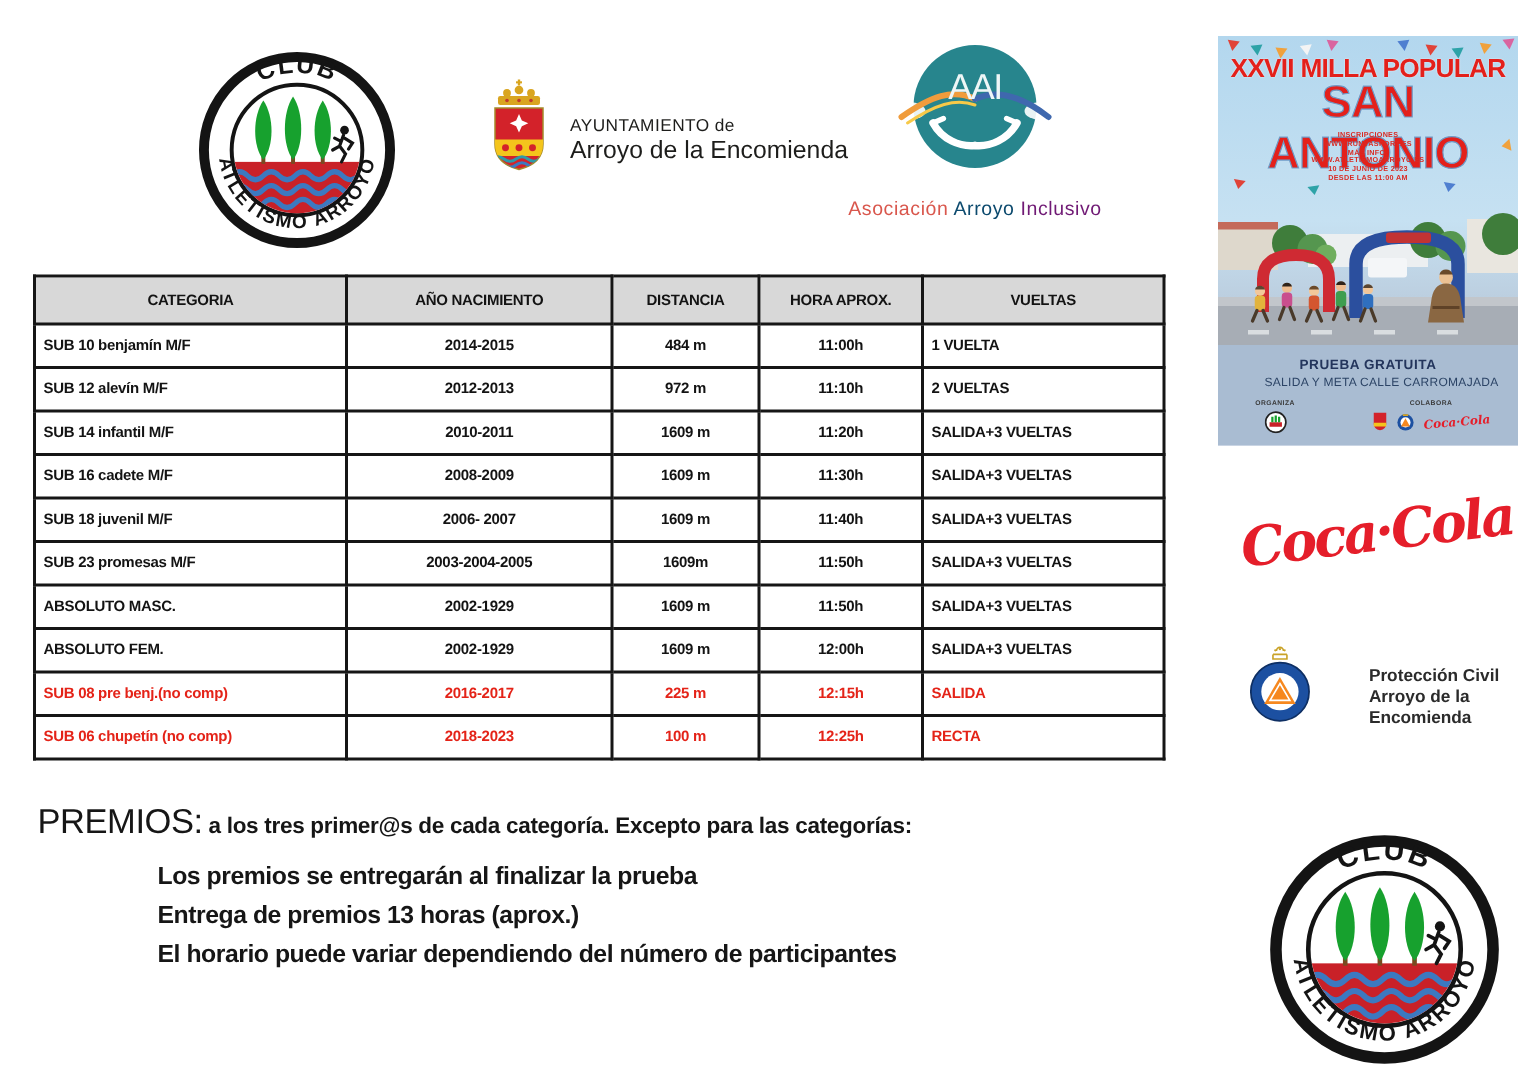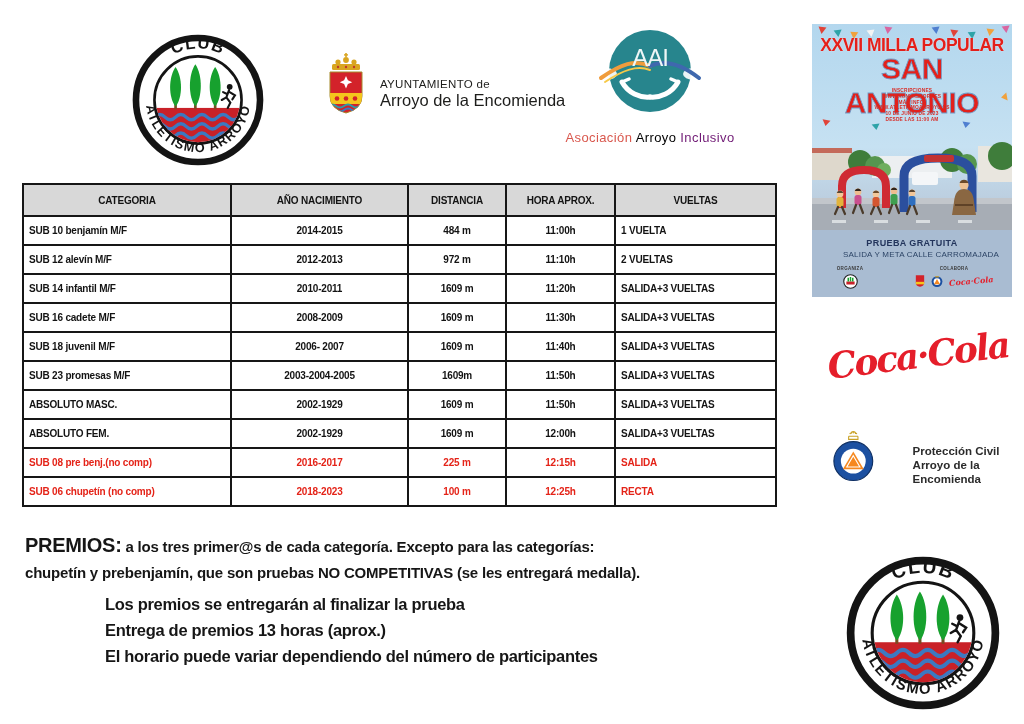--- a/index.html
+++ b/index.html
@@ -13,21 +13,21 @@
 
   .ayto{position:absolute;left:322px;top:52px;display:flex;align-items:center;}
   .ayto svg{width:48px;height:70px;}
   .ayto-text{margin-left:10px;margin-top:14px;}
   .ayto-line1{font-size:11.5px;color:#1d1d1b;letter-spacing:.3px;}
   .ayto-line2{font-size:16.5px;color:#1d1d1b;margin-top:1px;}
 
   .aai{position:absolute;left:540px;top:22px;width:220px;text-align:center;}
   .aai svg{width:110px;height:104px;}
   .aai-caption{font-size:13px;letter-spacing:.4px;margin-top:0px;}
-  .aai-w1{color:#d9574d;} .aai-w2{color:#000000;} .aai-w3{color:#701a75;}
+  .aai-w1{color:#d9574d;} .aai-w2{color:#0c4a6e;} .aai-w3{color:#701a75;}
 
   
   .poster{position:absolute;left:812px;top:24px;width:200px;height:273px;overflow:hidden;
           background:linear-gradient(#b3d7ee 0%,#c6e1f2 45%,#b9c9da 70%,#a9bcd2 100%);}
   .flag{position:absolute;width:0;height:0;border-left:4px solid transparent;border-right:4px solid transparent;}
   .poster-title1{position:absolute;top:11px;width:100%;text-align:center;font-size:17.5px;font-weight:bold;
           color:#e3201b;letter-spacing:-.5px;text-shadow:0 0 1px #fff;}
   .poster-title2{position:absolute;top:28px;width:100%;text-align:center;font-size:30px;font-weight:bold;
           color:#e3201b;letter-spacing:-.5px;-webkit-text-stroke:.8px #6d9cc9;text-shadow:0 0 1px #fff;}
   .poster-info{position:absolute;top:64px;width:100%;text-align:center;color:#d92b25;font-weight:bold;
@@ -48,21 +48,21 @@
   table.race th,table.race td{border:2.5px solid #161616;padding:0 5px;font-size:10px;font-weight:700;
       letter-spacing:-0.2px;white-space:nowrap;overflow:hidden;color:#131313;}
   table.race th{background:#d8d8d8;height:30px;text-align:center;}
   table.race td{height:27px;}
   th.a,td.a{text-align:left;} td.c{text-align:center;} td.l{text-align:left;}
   tr.red td{color:#e42318;}
 
   
   .premios{position:absolute;left:25px;top:534px;width:740px;}
   .p-line{font-size:15px;font-weight:600;color:#161616;letter-spacing:-.2px;}
-  .p-label{font-size:20px;font-weight:700;letter-spacing:-.3px;}
+  .p-label{font-size:23px;font-weight:400;letter-spacing:-.3px;}
   .p-line2{margin-top:7px;}
   .p-bullets{margin:10px 0 0 44px;}
   .p-bullets div{font-size:16.5px;font-weight:800;color:#161616;line-height:26px;letter-spacing:-.3px;margin-left:36px;}
 
   
   .cocacola{position:absolute;left:820px;top:334px;width:196px;text-align:center;
       font-family:"DejaVu Serif",serif;font-style:italic;font-weight:bold;font-size:36px;
       color:#e51e2a;transform:rotate(-7deg);letter-spacing:-2px;}
   .pc{position:absolute;left:830px;top:424px;display:flex;gap:28px;}
   .pc svg{width:58px;height:68px;}
@@ -377,21 +377,20 @@
           <td class="l">RECTA</td>
         </tr>
     </tbody>
   </table>
 
   <div class="premios">
     <div class="p-line">
       <span class="p-label">PREMIOS:</span>
       <span>a los tres primer@s de cada categoría. Excepto para las    categorías:</span>
     </div>
-    <div class="p-line p-line2">chupetín y prebenjamín, que son pruebas NO COMPETITIVAS (se les entregará medalla).</div>
     <div class="p-bullets">
       <div>Los premios se entregarán al finalizar la prueba</div>
       <div>Entrega de premios 13 horas (aprox.)</div>
       <div>El horario puede variar dependiendo del número de participantes</div>
     </div>
   </div>
 
   <div class="cocacola">Coca·Cola</div>
 
   <div class="pc">

